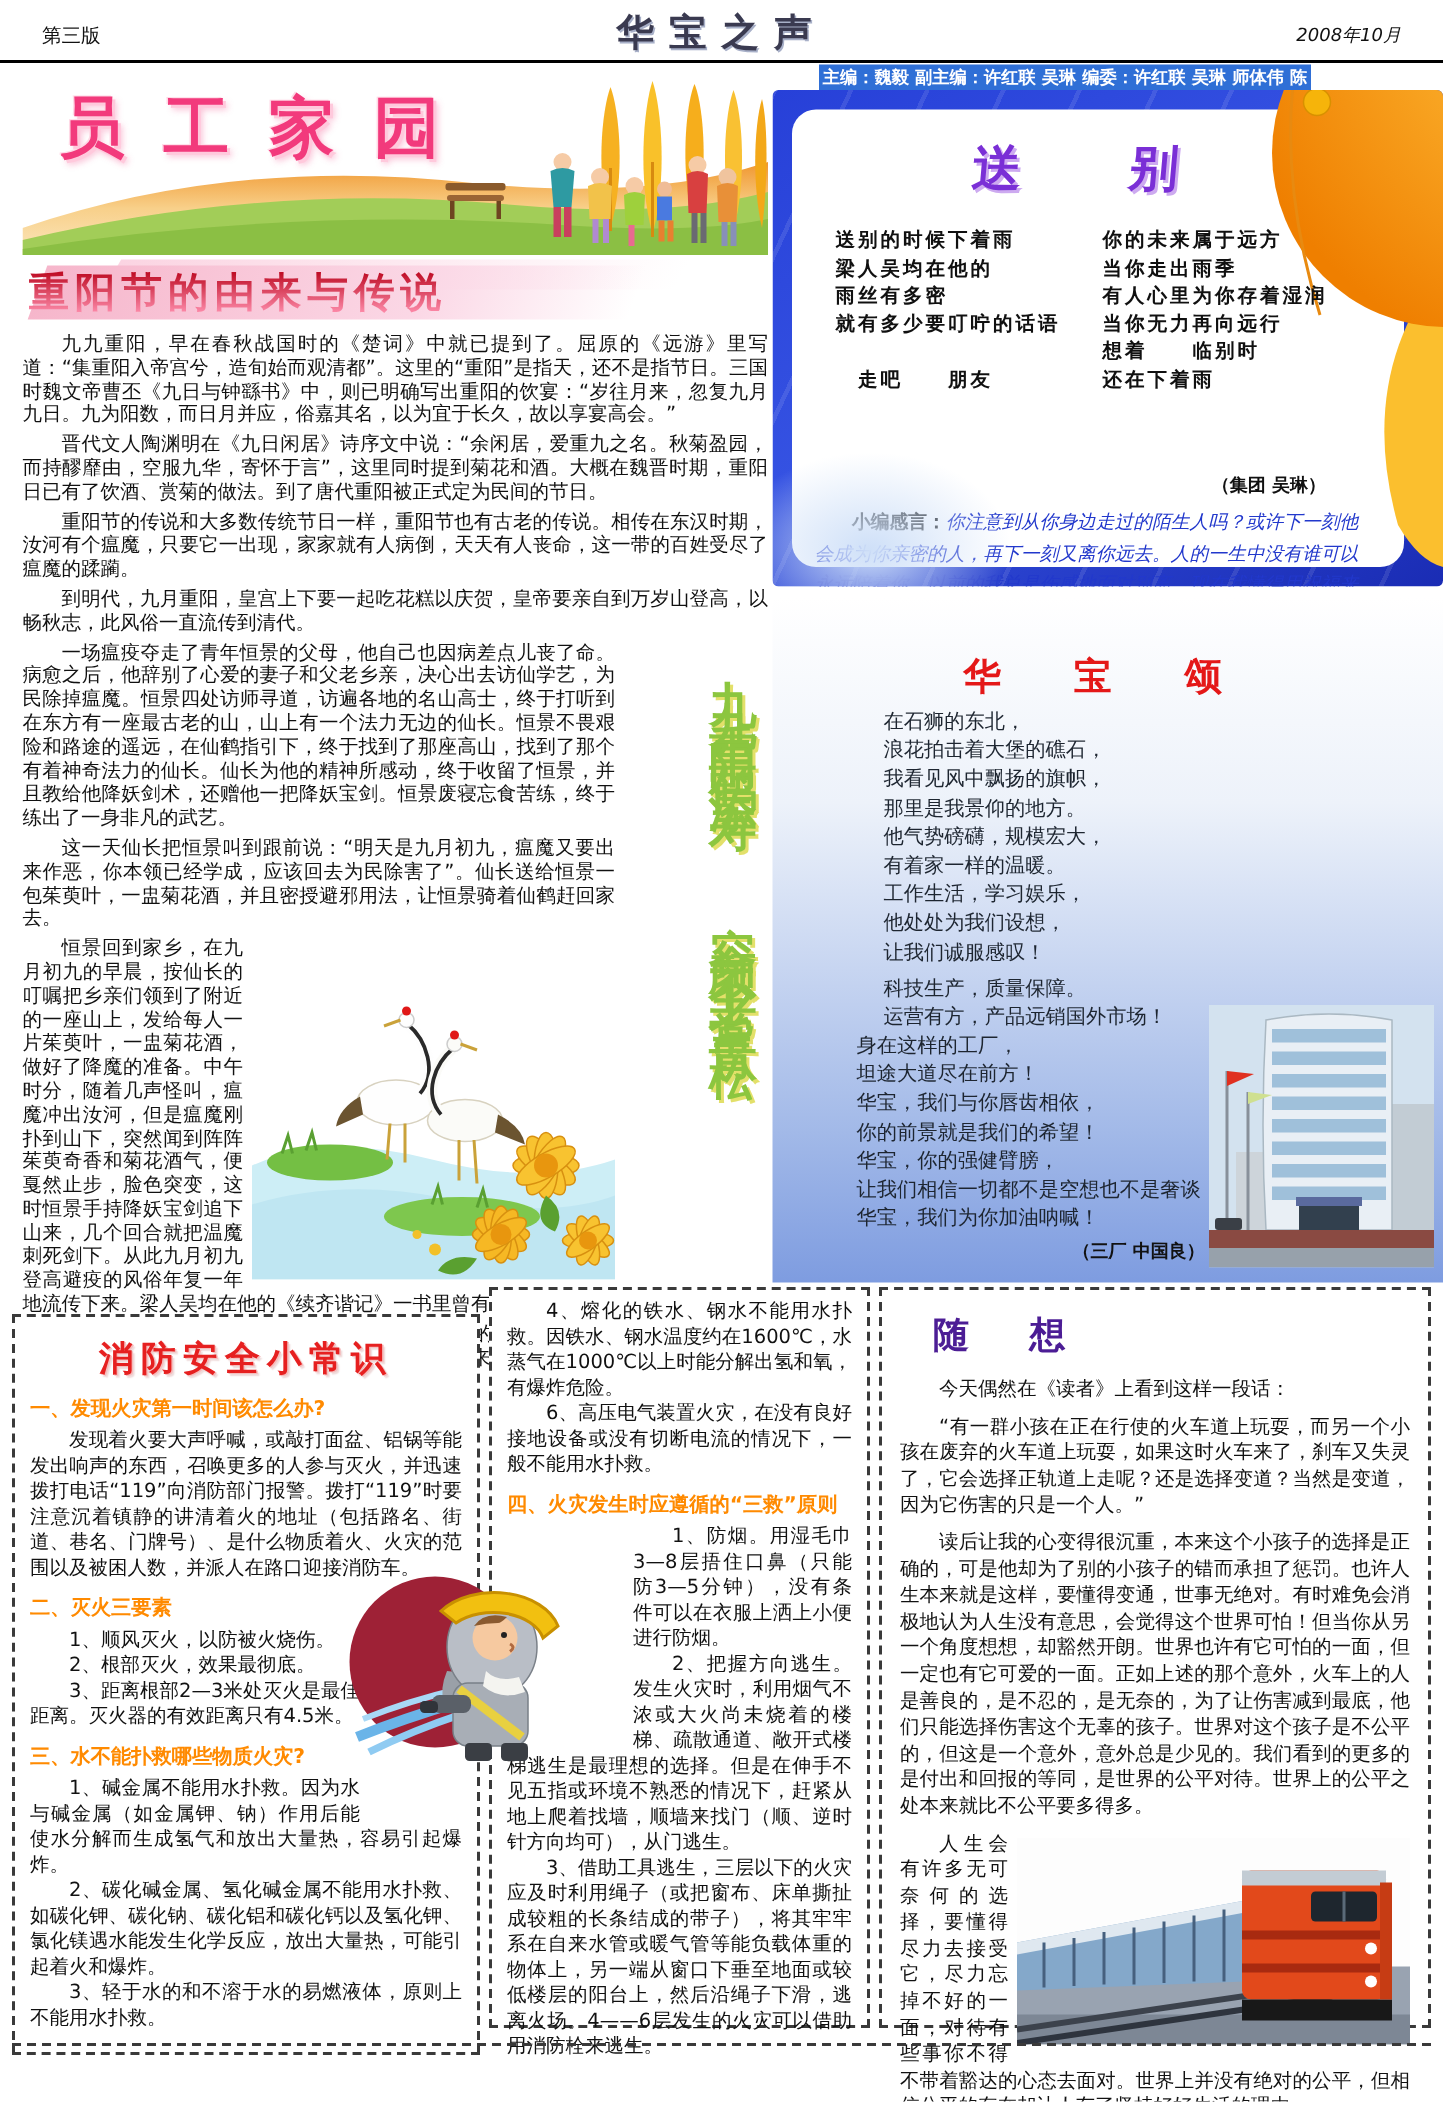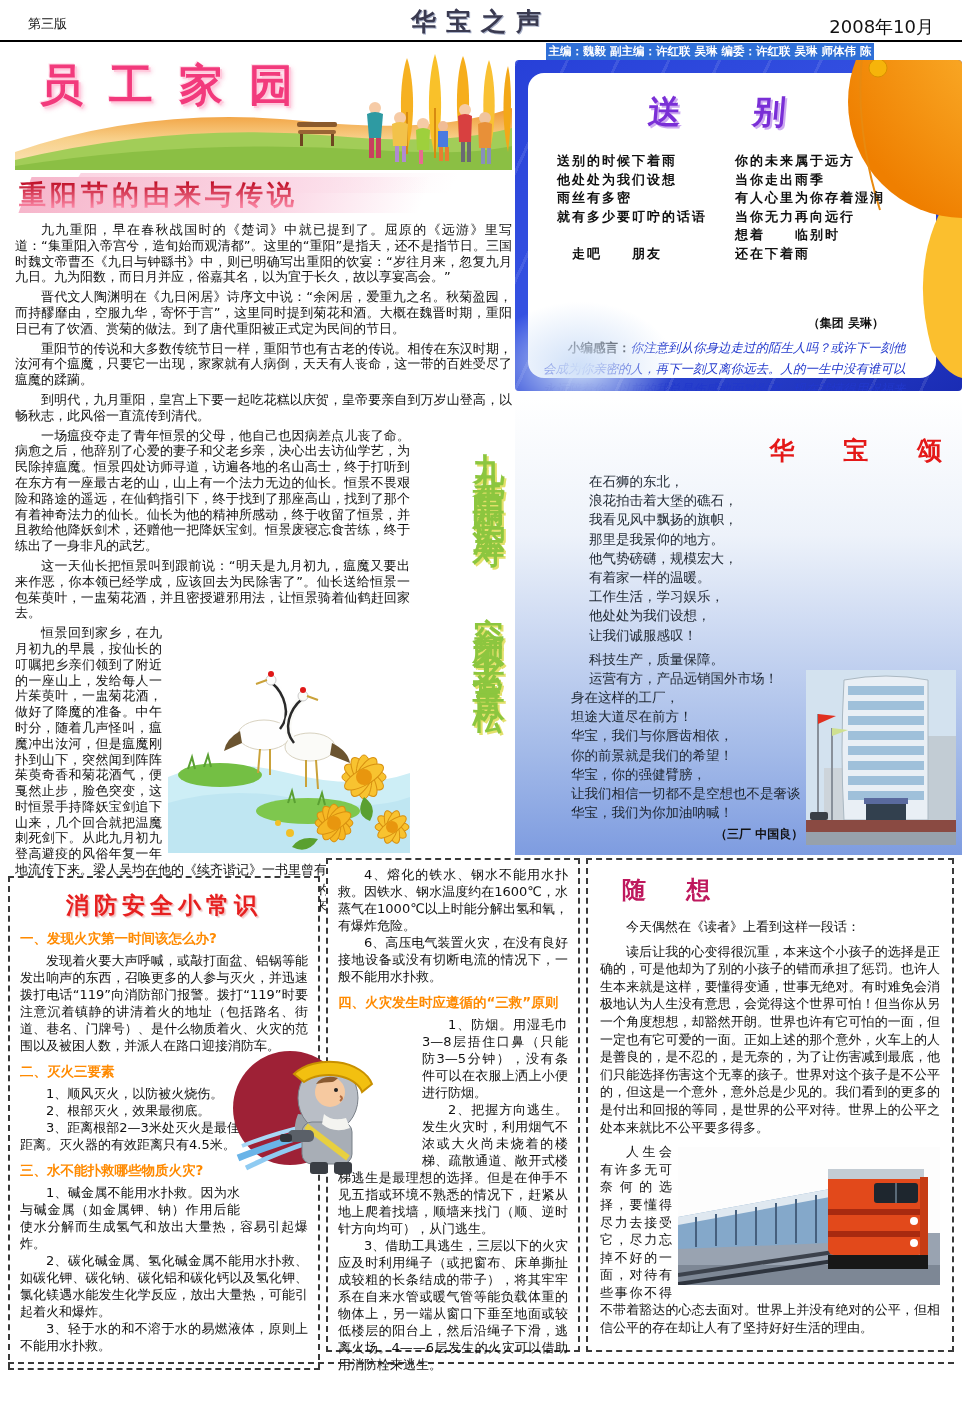--- a/index.html
+++ b/index.html
@@ -5,21 +5,21 @@
   html,body{margin:0;padding:0;}
   body{width:962px;height:1401px;position:relative;background:#fff;overflow:hidden;
        font-family:"DejaVu Sans",sans-serif;color:#111;}
   .abs{position:absolute;}
   .byline{font-weight:bold;font-size:12px;}
 
   
   #hdr-edition{left:28px;top:15px;font-size:13px;}
   #hdr-title{left:0;right:0;top:5px;text-align:center;font-size:25px;font-weight:bold;
              letter-spacing:10px;color:#3a3a50;text-shadow:1px 1px 0 #a8b0c8;}
-  #hdr-date{right:28px;top:15px;font-size:18px;}
+  #hdr-date{right:28px;top:15px;font-size:12px;font-style:italic;}
   #hdr-rule{left:0;top:40px;width:962px;border-top:2px solid #000;}
   #editor-bar{left:546px;top:43px;width:328px;height:17px;background:#2f6fd6;color:#fff;
               font-size:11.5px;line-height:17px;text-align:center;font-weight:bold;}
 
   
   #banner{left:15px;top:52px;width:497px;height:118px;}
   #banner svg{position:absolute;left:0;top:0;}
   #banner-title{position:absolute;left:24px;top:4px;font-size:44px;font-weight:bold;
       letter-spacing:26px;color:#f23a7c;
       text-shadow:2px 2px 0 #ffc9dc,-1px -1px 0 #ffd9e6,3px 3px 4px rgba(240,80,140,.35);}
@@ -63,21 +63,21 @@
   #fw-col-left{width:178px;}
   #fw-col-right{flex:1;}
   #fw-byline{position:absolute;right:78px;top:255px;}
   .fw-note{position:absolute;left:28px;top:278px;width:372px;font-size:12.5px;line-height:20.5px;
       text-indent:2em;color:#2238cc;font-style:italic;}
   .fw-note-label{color:#151515;font-style:normal;font-weight:bold;}
 
   
   #ode{left:515px;top:398px;width:447px;height:457px;
        background:linear-gradient(180deg,#ffffff 0%,#edf2fa 30%,#a2b9e8 78%,#7e9ce0 100%);}
-  #ode-title{position:absolute;left:0;width:447px;top:36px;text-align:right;font-size:25px;
+  #ode-title{position:absolute;left:0;width:447px;top:36px;text-align:center;font-size:25px;
       font-weight:bold;letter-spacing:20px;color:#e41818;}
   .ode-stanza{position:absolute;left:74px;font-size:13.5px;line-height:19.2px;color:#1d2530;}
   #ode-s1{top:74px;}
   #ode-s2{top:252px;}
   #ode-s3{top:290px;left:56px;}
   #ode-byline{position:absolute;left:200px;top:428px;}
   #ode-building{position:absolute;right:6px;top:272px;}
 
   
   .dash-box{border:2px dashed #3a3a3a;background:#fff;box-sizing:border-box;}
@@ -87,21 +87,21 @@
   #outer-dash{left:8px;top:1362px;width:946px;border-top:2px dashed #3a3a3a;}
 
   .fire-title{color:#e62020;font-size:23px;font-weight:bold;letter-spacing:5px;text-align:center;
       margin:8px 0 8px;text-shadow:1px 1px 0 #f6bcbc,2px 2px 1px #eedada;}
   .fire-h{color:#ff8a00;font-weight:bold;font-size:13.5px;margin:9px 0 4px;}
   .fire-p,.fire-item{font-size:13px;line-height:17px;text-indent:2em;text-align:justify;margin:0;}
   .fm-spacer-r{float:right;width:68px;height:148px;}
   .fm-spacer-l{float:left;width:80px;height:152px;margin-right:4px;}
   #fireman{left:228px;top:1030px;z-index:5;}
 
-  .essay-title{color:#be185d;font-size:24px;font-weight:bold;letter-spacing:16px;
+  .essay-title{color:#4c1d95;font-size:24px;font-weight:bold;letter-spacing:16px;
       margin:10px 0 12px 22px;}
   .essay-p{font-size:13px;line-height:17.6px;text-indent:2em;text-align:justify;margin:0 0 7px;}
   .train-float{float:right;width:262px;height:138px;margin:4px 0 0 6px;}
 </style>
 </head>
 <body>
 
 <div class="abs" id="hdr-edition">第三版</div>
 <div class="abs" id="hdr-title">华宝之声</div>
 <div class="abs" id="hdr-date">2008年10月</div>
@@ -271,21 +271,21 @@
     </defs>
     <path d="M150 118 Q92 190 120 290 Q134 314 150 318 Z" fill="#fbbf2e"></path>
     <circle cx="152" cy="42" r="116" fill="url(#gU)"></circle>
     <path d="M52 -20 Q40 60 68 150" stroke="#e88a10" stroke-width="2" fill="none"></path>
     <circle cx="66" cy="8" r="9" fill="#f6b40a" stroke="#d89000"></circle>
   </svg>
   <div id="fw-title">送 别</div>
   <div id="fw-cols">
     <div id="fw-col-left">
         <div class="fw-line">送别的时候下着雨</div>
-        <div class="fw-line">他处处为我们设想</div>
+        <div class="fw-line">梁人吴均在他的</div>
         <div class="fw-line">雨丝有多密</div>
         <div class="fw-line">就有多少要叮咛的话语</div>
         <div class="fw-line">&nbsp;</div>
         <div class="fw-line">　走吧　　朋友</div>
       </div>
     <div id="fw-col-right">
         <div class="fw-line">你的未来属于远方</div>
         <div class="fw-line">当你走出雨季</div>
         <div class="fw-line">有人心里为你存着湿润</div>
         <div class="fw-line">当你无力再向远行</div>
@@ -404,20 +404,21 @@
   <path d="M96 84 Q104 92 118 88 L122 98 Q106 104 94 94 Z" fill="#f4f4f0"></path>
   <rect x="60" y="100" width="26" height="12" rx="5" fill="#5a6068"></rect>
   <rect x="52" y="104" width="12" height="8" rx="3" fill="#30343a"></rect>
   <rect x="82" y="132" width="18" height="12" rx="3" fill="#3a3e44"></rect>
   <rect x="106" y="132" width="18" height="12" rx="3" fill="#3a3e44"></rect>
 </svg>
 
 <div class="abs dash-box" id="essay-box">
   <div class="essay-title">随 想</div>
   <p class="essay-p">今天偶然在《读者》上看到这样一段话：</p>
+  <p class="essay-p">“有一群小孩在正在行使的火车道上玩耍，而另一个小孩在废弃的火车道上玩耍，如果这时火车来了，刹车又失灵了，它会选择正轨道上走呢？还是选择变道？当然是变道，因为它伤害的只是一个人。”</p>
   <p class="essay-p">读后让我的心变得很沉重，本来这个小孩子的选择是正确的，可是他却为了别的小孩子的错而承担了惩罚。也许人生本来就是这样，要懂得变通，世事无绝对。有时难免会消极地认为人生没有意思，会觉得这个世界可怕！但当你从另一个角度想想，却豁然开朗。世界也许有它可怕的一面，但一定也有它可爱的一面。正如上述的那个意外，火车上的人是善良的，是不忍的，是无奈的，为了让伤害减到最底，他们只能选择伤害这个无辜的孩子。世界对这个孩子是不公平的，但这是一个意外，意外总是少见的。我们看到的更多的是付出和回报的等同，是世界的公平对待。世界上的公平之处本来就比不公平要多得多。</p>
   <div class="train-float">
     <svg width="262" height="138" viewBox="0 0 262 138">
       <rect width="262" height="138" fill="#fdfdfd"></rect>
       <rect x="0" y="86" width="262" height="52" fill="#99a3b1"></rect>
       <rect x="0" y="118" width="262" height="20" fill="#7d8795"></rect>
       <path d="M0 128 L190 100" stroke="#3c424c" stroke-width="4"></path>
       <path d="M0 137 L210 106" stroke="#2e343e" stroke-width="4"></path>
       <path d="M0 70 L152 42 L152 96 L0 102 Z" fill="#84a8ca"></path>
       <path d="M0 70 L152 42 L152 50 L0 78 Z" fill="#dfe8f0"></path>

